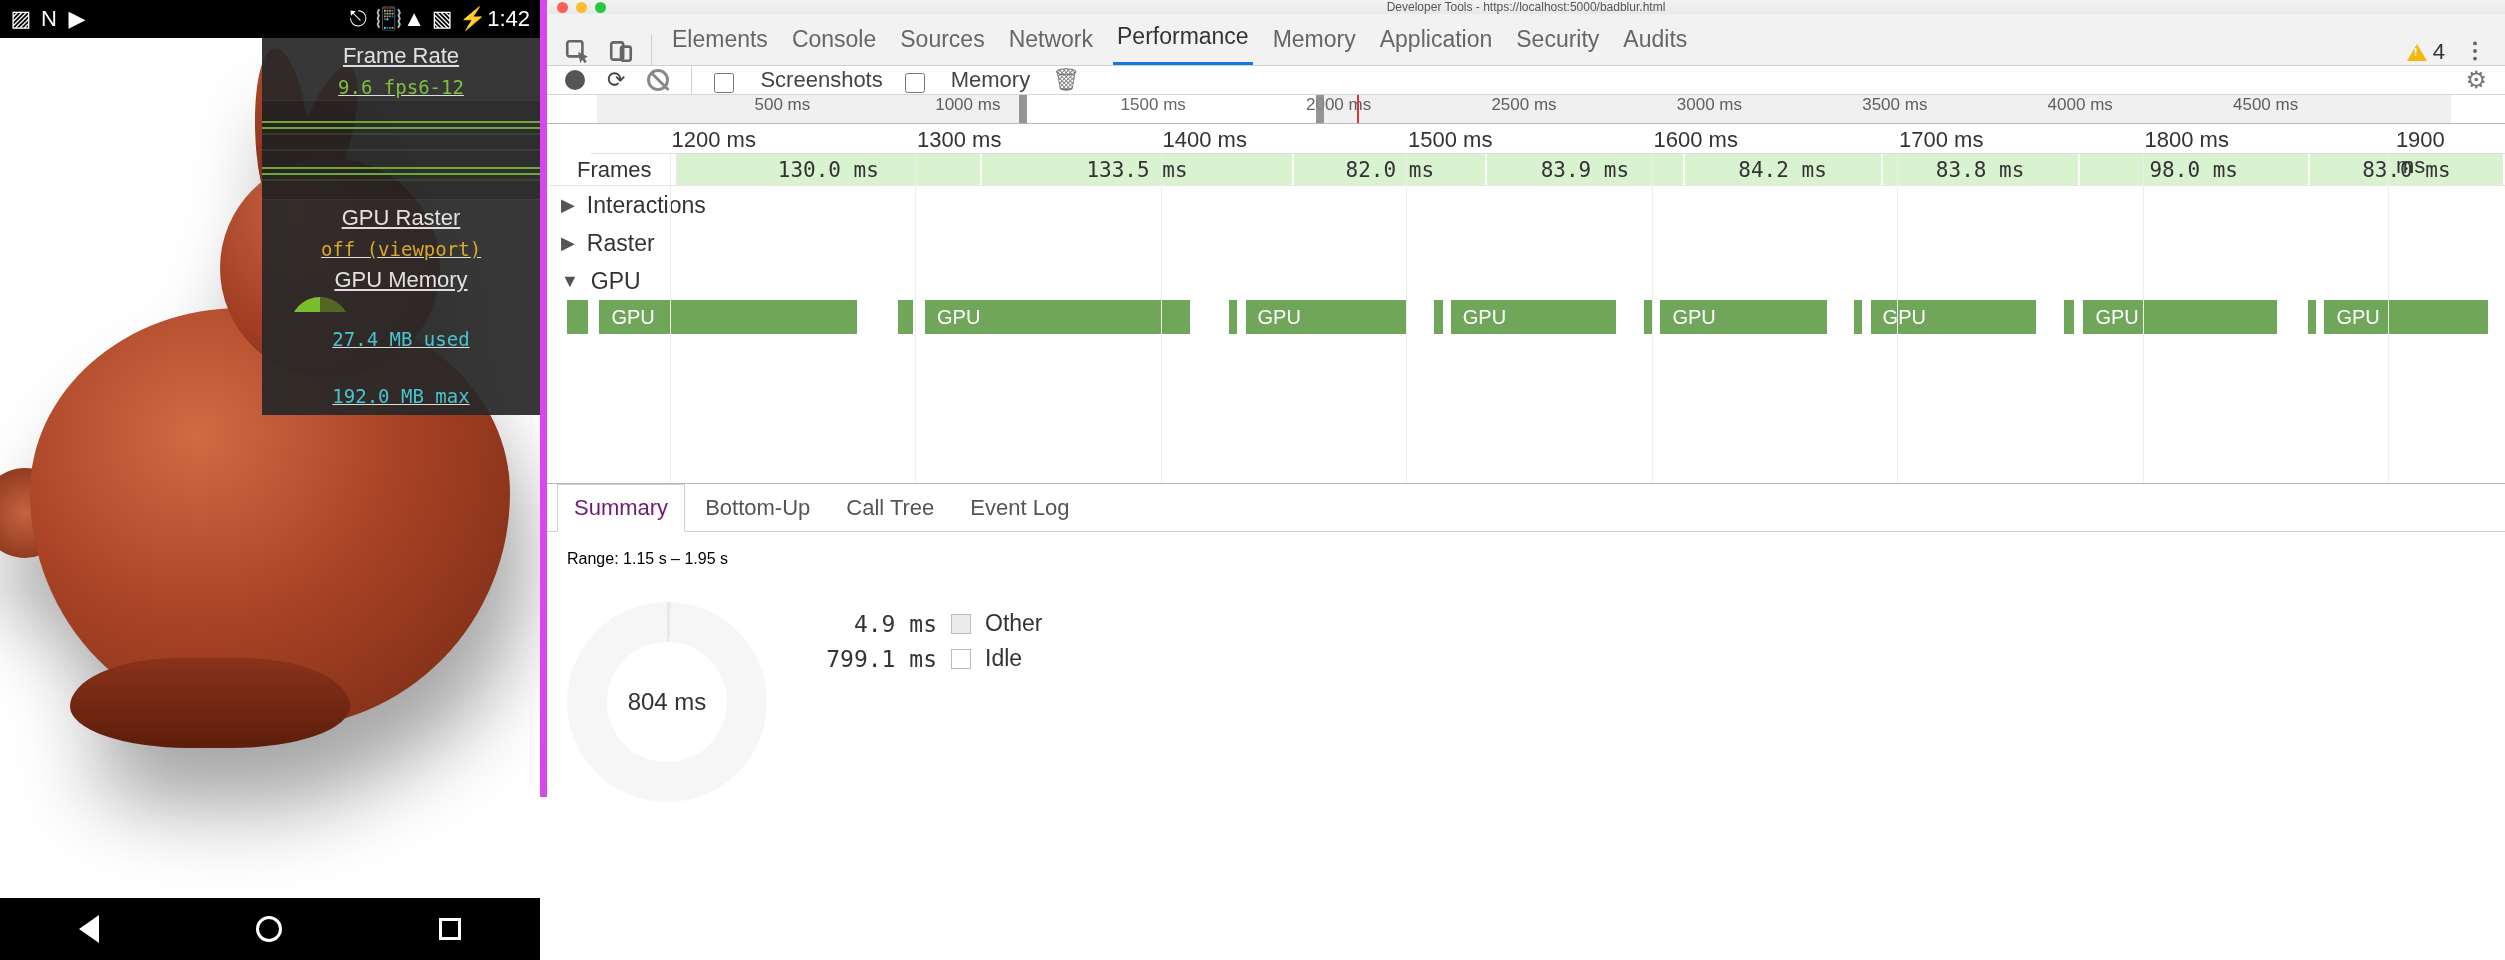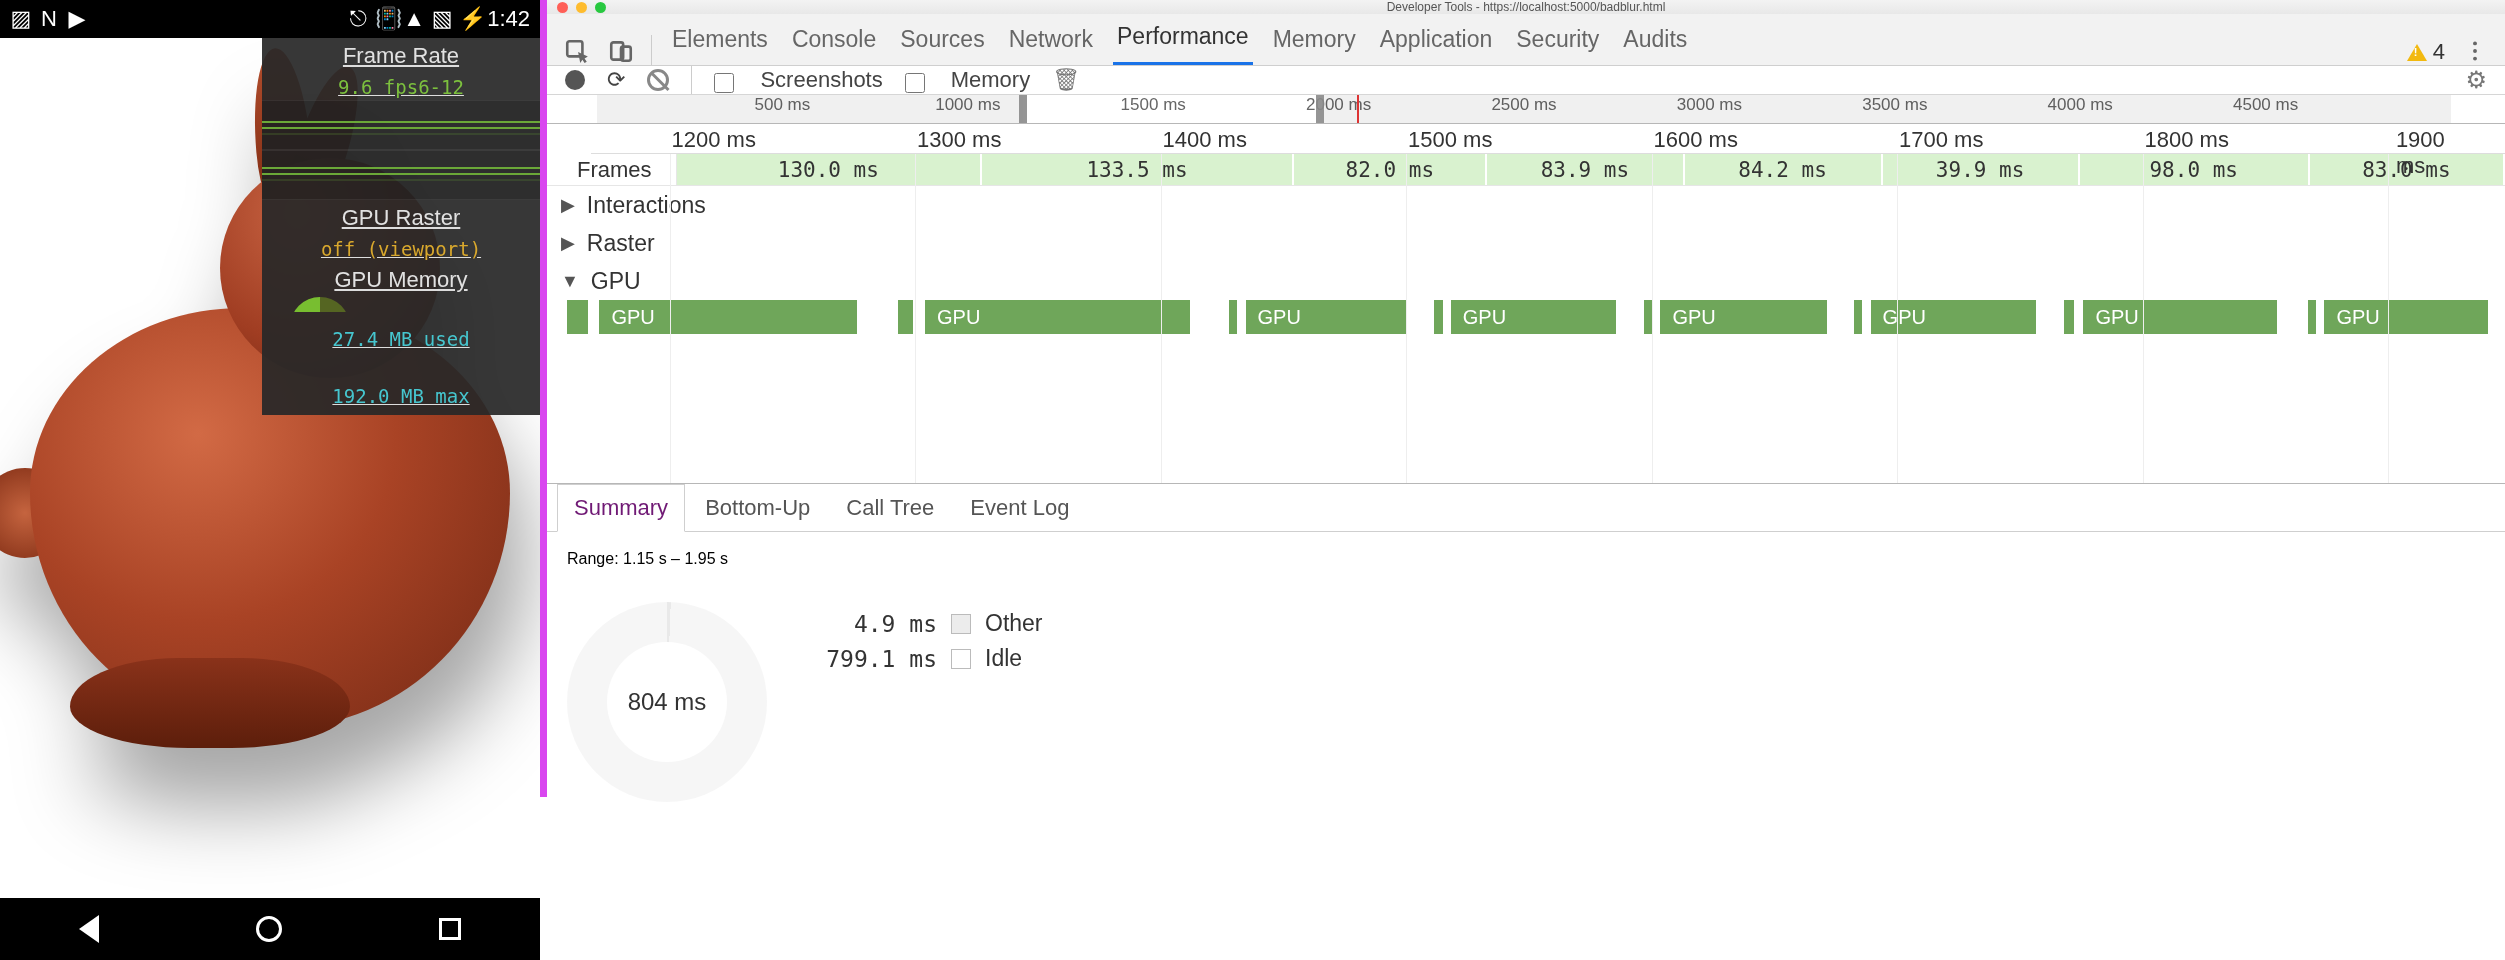--- a/index.html
+++ b/index.html
@@ -308,21 +308,21 @@
       </div>
 
     <div class="frame-lane">
       <div class="head">Frames</div>
       <div class="cells" id="frame-cells">
           <div class="frame-cell" style="flex: 167.01 0 0px;">130.0 ms</div>
           <div class="frame-cell" style="flex: 171.51 0 0px;">133.5 ms</div>
           <div class="frame-cell" style="flex: 105.34 0 0px;">82.0 ms</div>
           <div class="frame-cell" style="flex: 107.79 0 0px;">83.9 ms</div>
           <div class="frame-cell" style="flex: 108.17 0 0px;">84.2 ms</div>
-          <div class="frame-cell" style="flex: 107.66 0 0px;">39.9 ms</div>
+          <div class="frame-cell" style="flex: 107.66 0 0px;">83.8 ms</div>
           <div class="frame-cell" style="flex: 125.9 0 0px;">98.0 ms</div>
           <div class="frame-cell" style="flex: 106.63 0 0px;">83.0 ms</div>
         </div>
     </div>
 
     <div class="disclosure-lane">
         <span class="chev">▶</span>
         <span>Interactions</span>
       </div>
     <div class="disclosure-lane">

